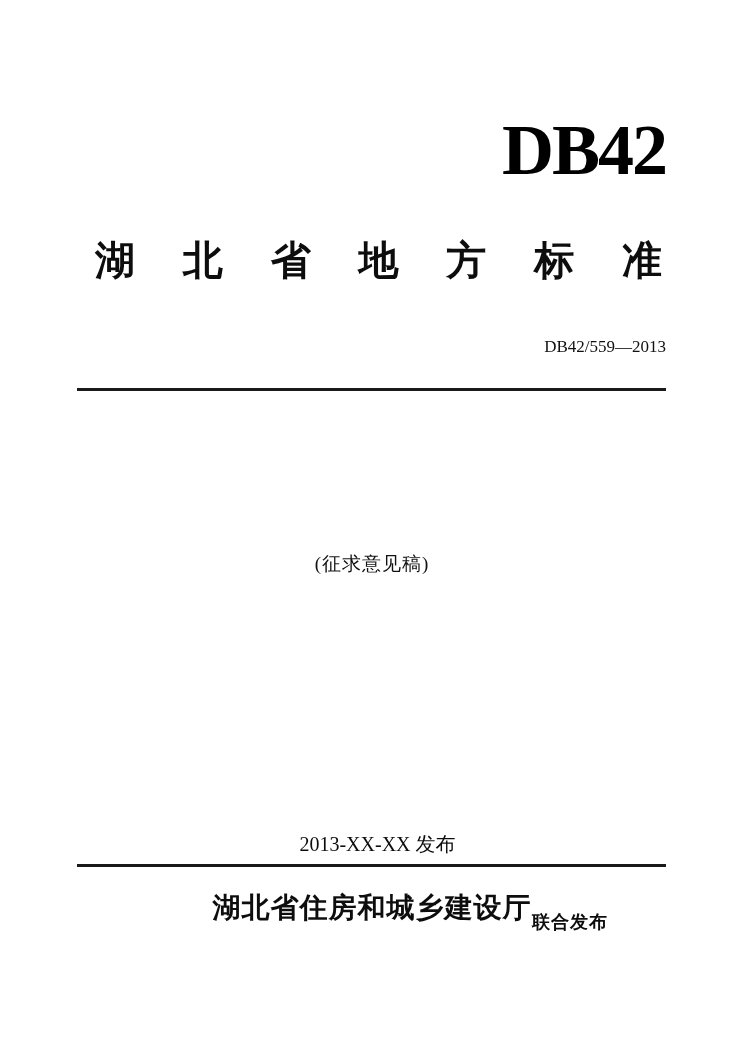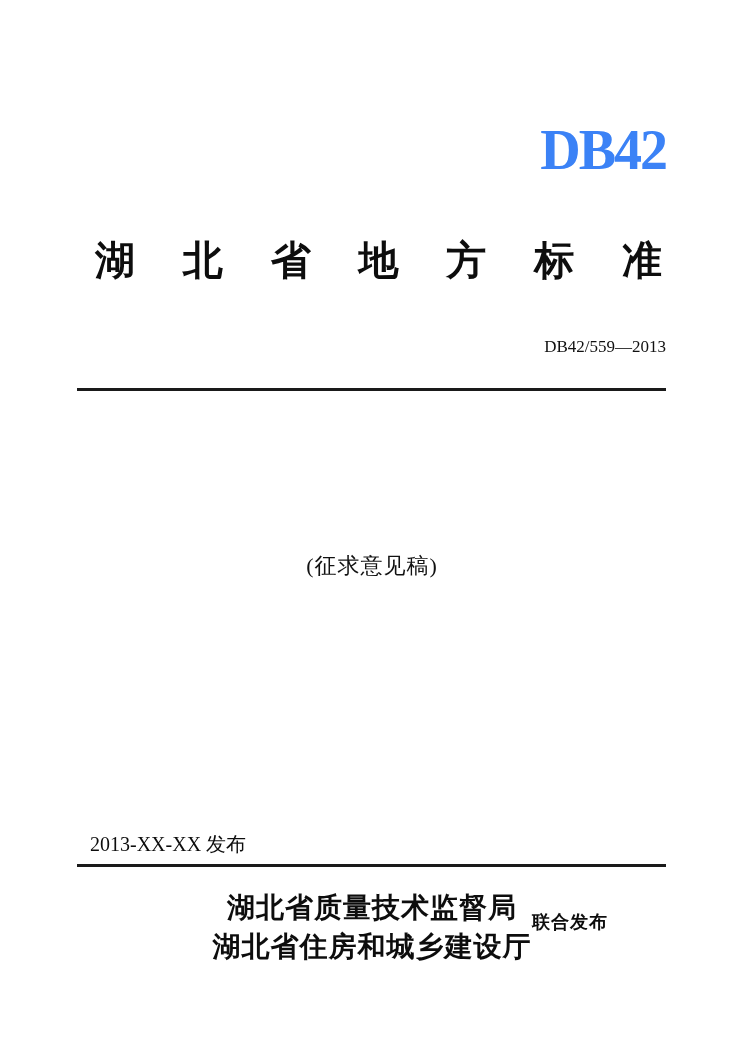--- a/index.html
+++ b/index.html
@@ -8,28 +8,28 @@
   .page {
     position: relative;
     width: 744px;
     height: 1052px;
     background: #ffffff;
     color: #000000;
     overflow: hidden;
   }
   .code-large {
     position: absolute;
-    top: 122px;
+    top: 114px;
     right: 78px;
     font-family: "Liberation Serif", serif;
     font-weight: 700;
-    font-size: 56px;
+    font-size: 72px;
     line-height: 1;
     letter-spacing: -2px;
-    color: #3b82f6;
+    color: #000000;
   }
   .standard-type {
     position: absolute;
     top: 240px;
     left: 95px;
     right: 82px;
     display: flex;
     justify-content: space-between;
     font-family: "Liberation Sans", sans-serif;
     font-weight: 600;
@@ -76,31 +76,31 @@
     font-size: 17.5px;
     color: #111111;
   }
   .draft-note {
     position: absolute;
     top: 551px;
     left: 0;
     width: 100%;
     text-align: center;
     font-family: "Liberation Serif", serif;
-    font-size: 22px;
+    font-size: 19px;
     letter-spacing: 1px;
     color: #111111;
   }
   .date-row {
     position: absolute;
     top: 831px;
     left: 90px;
     right: 79px;
     display: flex;
-    justify-content: space-between;
+    justify-content: center;
     font-family: "Liberation Serif", serif;
     font-size: 20px;
     color: #0d0d0d;
   }
   .publishers {
     position: absolute;
     top: 888px;
     left: 0;
     width: 744px;
     text-align: center;
@@ -147,19 +147,18 @@
 
   <div class="draft-note">(征求意见稿)</div>
 
   <div class="date-row">
     <span>2013-XX-XX 发布</span>
   </div>
 
   <div class="rule rule-bottom"></div>
 
   <div class="publishers">
-    <div>湖北省质量技术监督局</div>
     <div>湖北省住房和城乡建设厅</div>
   </div>
 
   <div class="joint-publish">联合发布</div>
 
 </div>
 
 </body></html>

